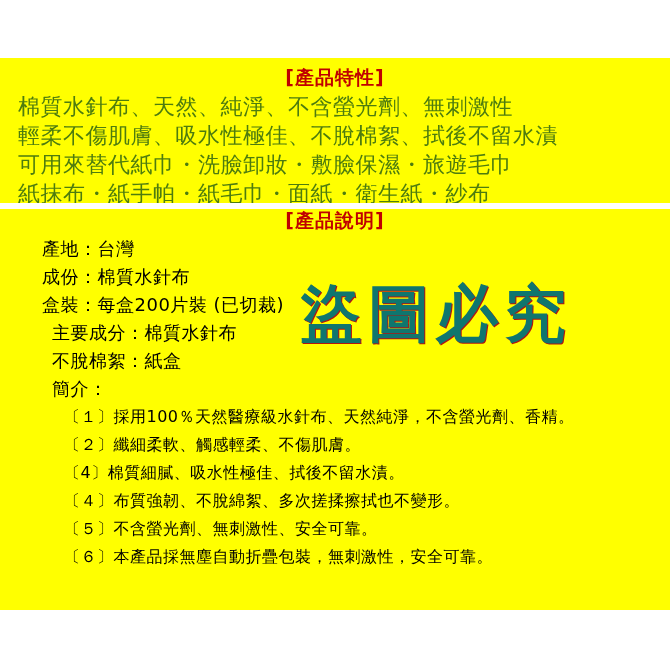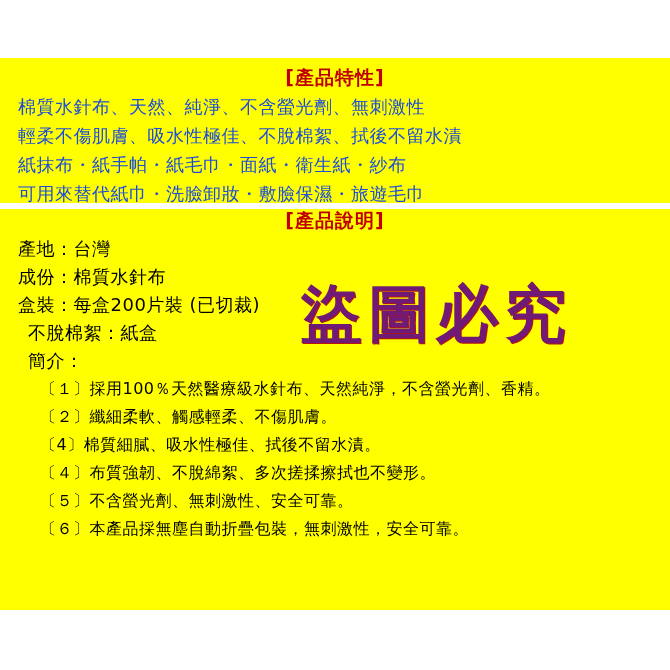--- a/index.html
+++ b/index.html
@@ -52,32 +52,33 @@
   .heading {
     text-align: center;
     color: #c00000;
     font-size: 19px;
     font-weight: bold;
     letter-spacing: 1px;
     line-height: 26px;
     margin: 0 0 2px 0;
   }
   .feat-line {
-    font-size: 18px;
-    color: #1d4ed8;
+    font-size: 22px;
+    color: #4d7c0f;
     line-height: 29px;
     white-space: nowrap;
     letter-spacing: 0.5px;
   }
   .desc-line {
     font-size: 18px;
     color: #000000;
     line-height: 28px;
     white-space: nowrap;
     letter-spacing: 0.5px;
+    margin-left: 24px;
   }
   .desc-indent {
     padding-left: 10px;
   }
   .desc-sub {
     padding-left: 22px;
     font-size: 16px;
     line-height: 28px;
   }
   .footer-line {
@@ -92,21 +93,21 @@
     letter-spacing: 0.5px;
     white-space: nowrap;
   }
   
   .watermark {
     position: absolute;
     left: 300px;
     top: 272px;
     font-size: 62px;
     font-weight: bold;
-    color: #701a75;
+    color: #0f766e;
     letter-spacing: 6px;
     font-family: "DejaVu Serif", "Liberation Serif", serif;
     text-shadow: 1px 1px 0 #b31410;
     white-space: nowrap;
     pointer-events: none;
   }
   
   .bottom-strip {
     position: absolute;
     left: 0;
@@ -130,31 +131,32 @@
 <div id="page">
 
   <div class="top-strip"></div>
 
   <div class="board">
 
     <div class="section sec-features">
       <div class="heading">[產品特性]</div>
       <div class="feat-line">棉質水針布、天然、純淨、不含螢光劑、無刺激性</div>
       <div class="feat-line">輕柔不傷肌膚、吸水性極佳、不脫棉絮、拭後不留水漬</div>
+      <div class="feat-line">可用來替代紙巾・洗臉卸妝・敷臉保濕・旅遊毛巾</div>
       <div class="feat-line">紙抹布・紙手帕・紙毛巾・面紙・衛生紙・紗布</div>
-      <div class="feat-line">可用來替代紙巾・洗臉卸妝・敷臉保濕・旅遊毛巾</div>
     </div>
 
     <div class="gap" style="top:145px;"></div>
 
     <div class="section sec-desc">
       <div class="heading">[產品說明]</div>
       <div class="desc-line">產地：台灣</div>
       <div class="desc-line">成份：棉質水針布</div>
       <div class="desc-line">盒裝：每盒200片裝 (已切裁)</div>
+      <div class="desc-line desc-indent">主要成分：棉質水針布</div>
       <div class="desc-line desc-indent">不脫棉絮：紙盒</div>
       <div class="desc-line desc-indent">簡介：</div>
       <div class="desc-line desc-sub">〔１〕採用100％天然醫療級水針布、天然純淨，不含螢光劑、香精。</div>
       <div class="desc-line desc-sub">〔２〕纖細柔軟、觸感輕柔、不傷肌膚。</div>
       <div class="desc-line desc-sub">〔4〕棉質細膩、吸水性極佳、拭後不留水漬。</div>
       <div class="desc-line desc-sub">〔４〕布質強韌、不脫綿絮、多次搓揉擦拭也不變形。</div>
       <div class="desc-line desc-sub">〔５〕不含螢光劑、無刺激性、安全可靠。</div>
       <div class="desc-line desc-sub">〔６〕本產品採無塵自動折疊包裝，無刺激性，安全可靠。</div>
     </div>
 

